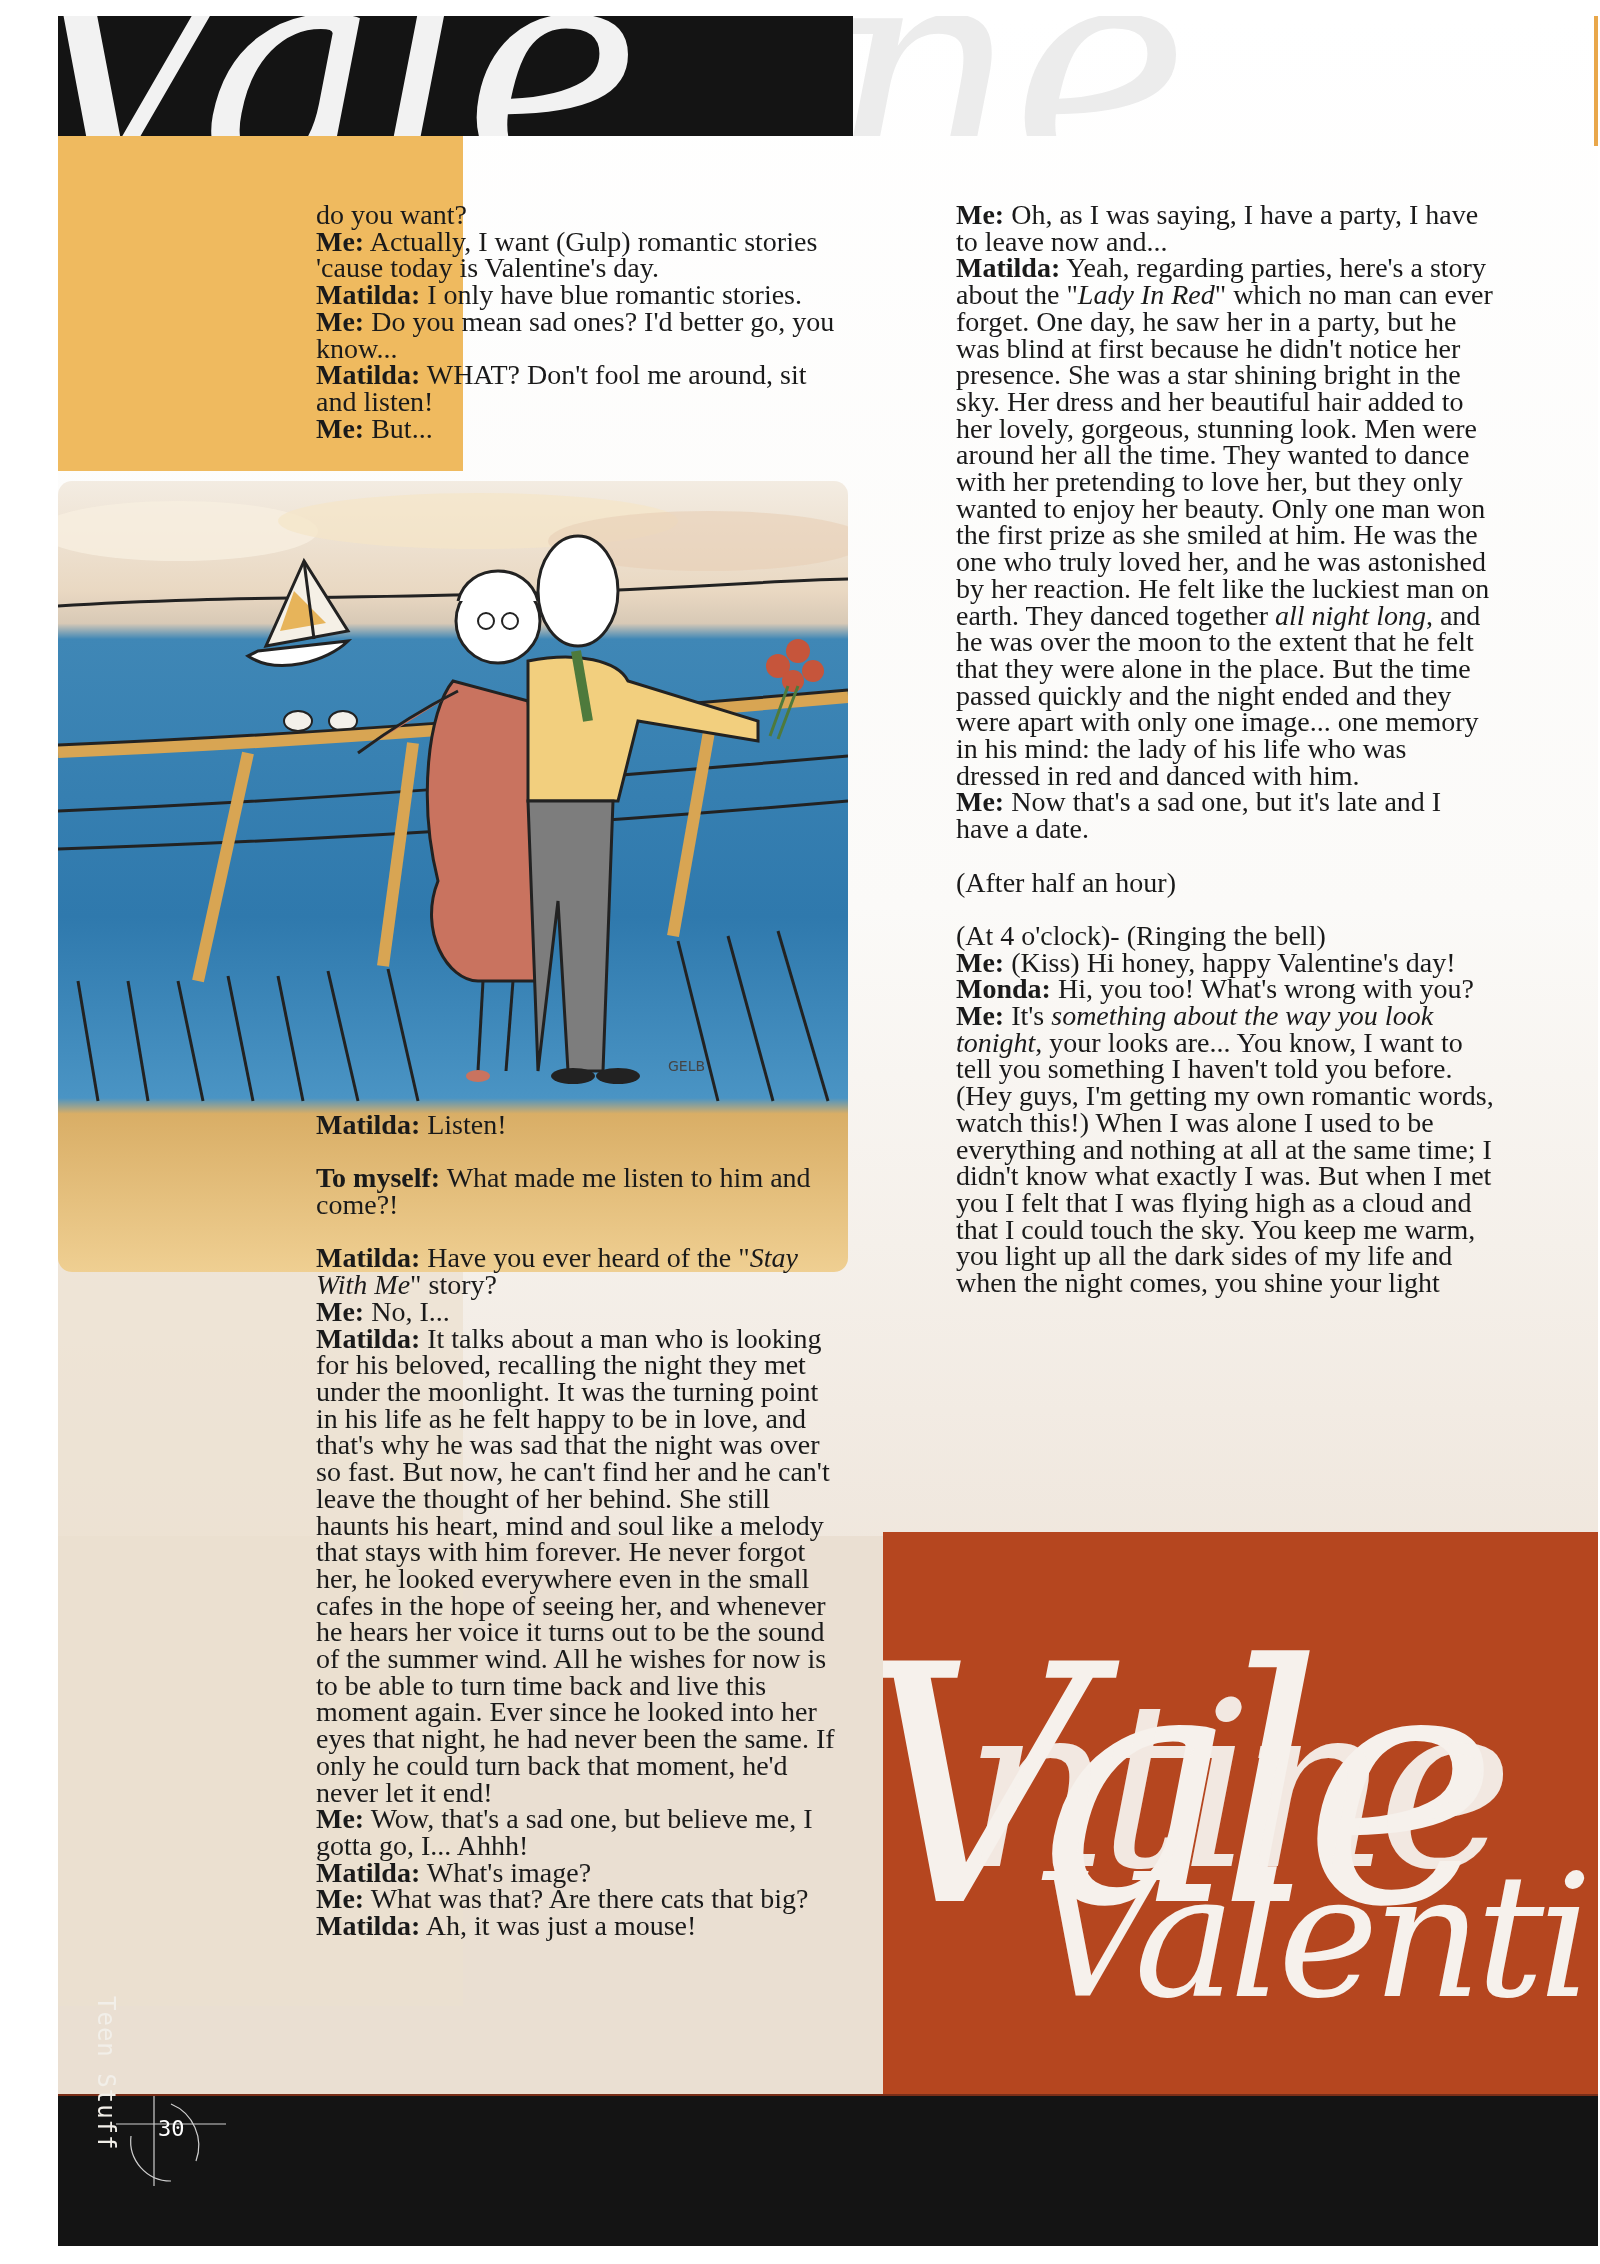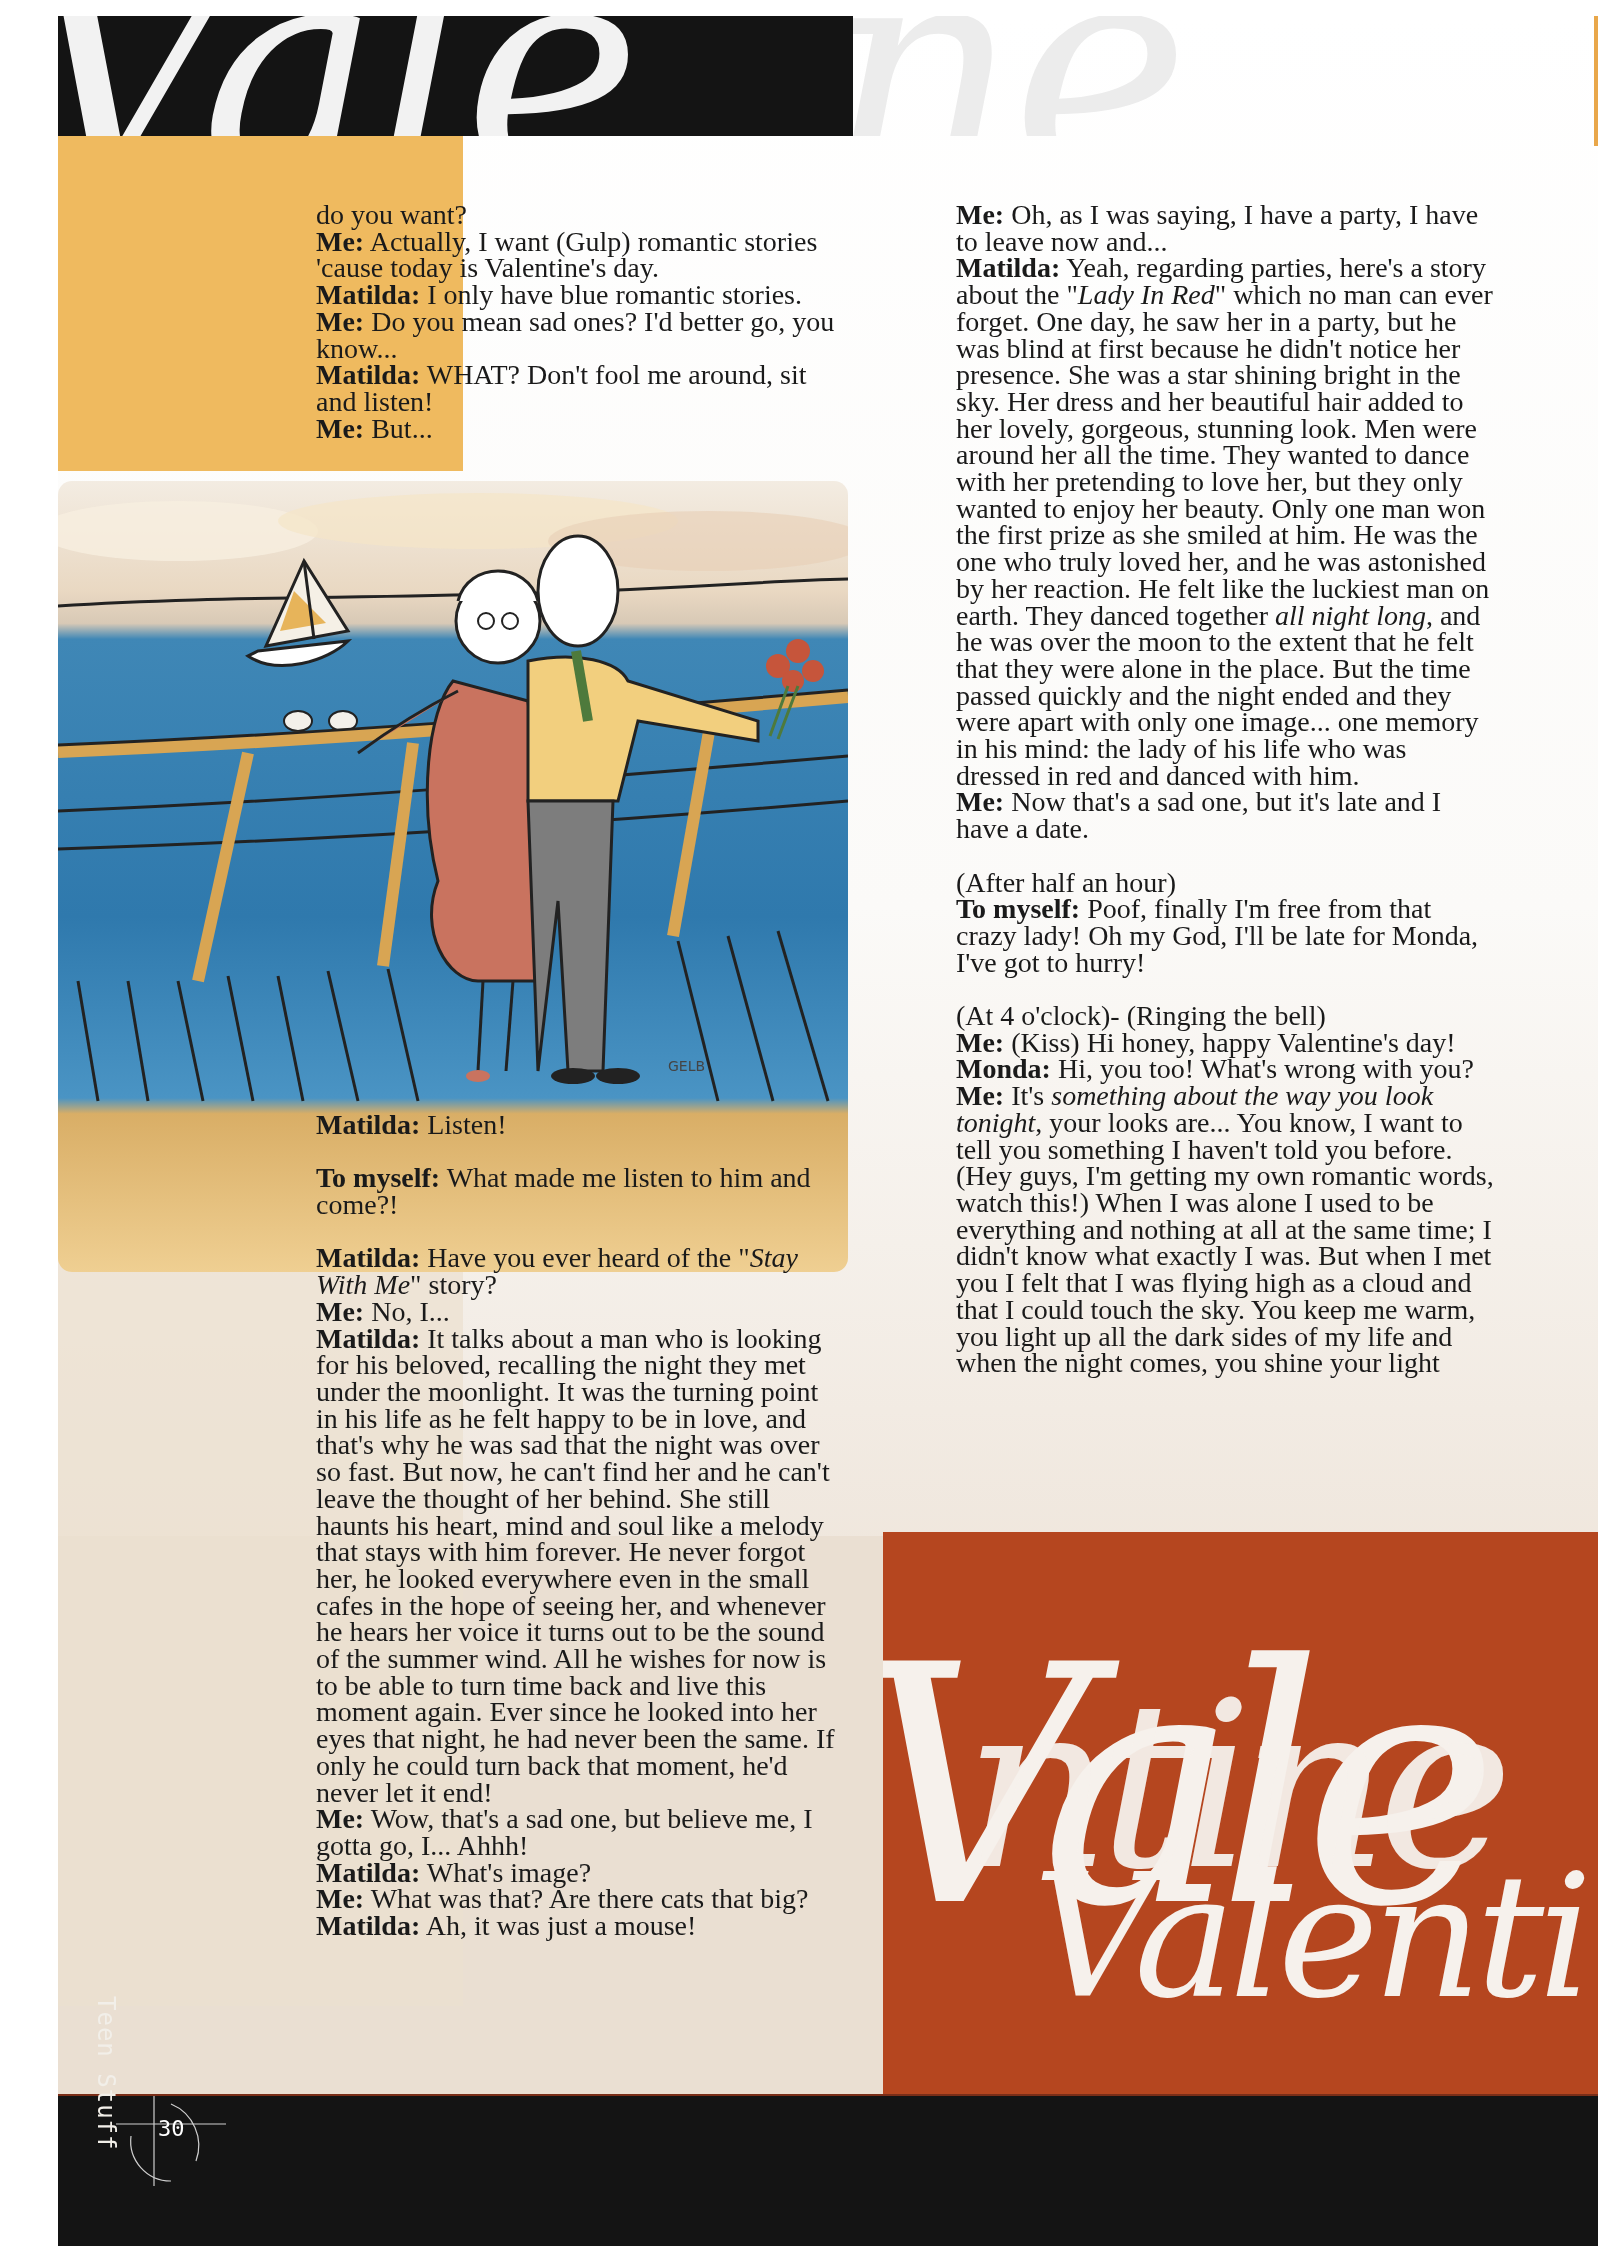--- a/index.html
+++ b/index.html
@@ -181,21 +181,20 @@
     <p><b>Me:</b> <span>What was that? Are there cats that big?</span></p>
     <p><b>Matilda:</b> <span>Ah, it was just a mouse!</span></p>
   </div>
 
   <div class="col col-right">
     <p><b>Me:</b> <span>Oh, as I was saying, I have a party, I have to leave now and...</span></p>
     <p><b>Matilda:</b> <span>Yeah, regarding parties, here's a story about the "</span><i>Lady In Red</i><span>" which no man can ever forget. One day, he saw her in a party, but he was blind at first because he didn't notice her presence. She was a star shining bright in the sky. Her dress and her beautiful hair added to her lovely, gorgeous, stunning look. Men were around her all the time. They wanted to dance with her pretending to love her, but they only wanted to enjoy her beauty. Only one man won the first prize as she smiled at him. He was the one who truly loved her, and he was astonished by her reaction. He felt like the luckiest man on earth. They danced together </span><i>all night long</i><span>, and he was over the moon to the extent that he felt that they were alone in the place. But the time passed quickly and the night ended and they were apart with only one image... one memory in his mind: the lady of his life who was dressed in red and danced with him.</span></p>
     <p><b>Me:</b> <span>Now that's a sad one, but it's late and I have a date.</span></p>
     <div class="gap"></div>
     <p>(After half an hour)</p>
-    <p><b>To myself:</b> <span>Poof, finally I'm free from that crazy lady! Oh my God, I'll be late for Monda, I've got to hurry!</span></p>
     <div class="gap"></div>
     <p>(At 4 o'clock)- (Ringing the bell)</p>
     <p><b>Me:</b> <span>(Kiss) Hi honey, happy Valentine's day!</span></p>
     <p><b>Monda:</b> <span>Hi, you too! What's wrong with you?</span></p>
     <p><b>Me:</b> <span>It's </span><i>something about the way you look tonight</i><span>, your looks are... You know, I want to tell you something I haven't told you before. (Hey guys, I'm getting my own romantic words, watch this!) When I was alone I used to be everything and nothing at all at the same time; I didn't know what exactly I was. But when I met you I felt that I was flying high as a cloud and that I could touch the sky. You keep me warm, you light up all the dark sides of my life and when the night comes, you shine your light</span></p>
   </div>
 
   <div class="rust-panel">
     <div class="rust-script rs1">Vale</div>
     <div class="rust-script rs2">ntine</div>

